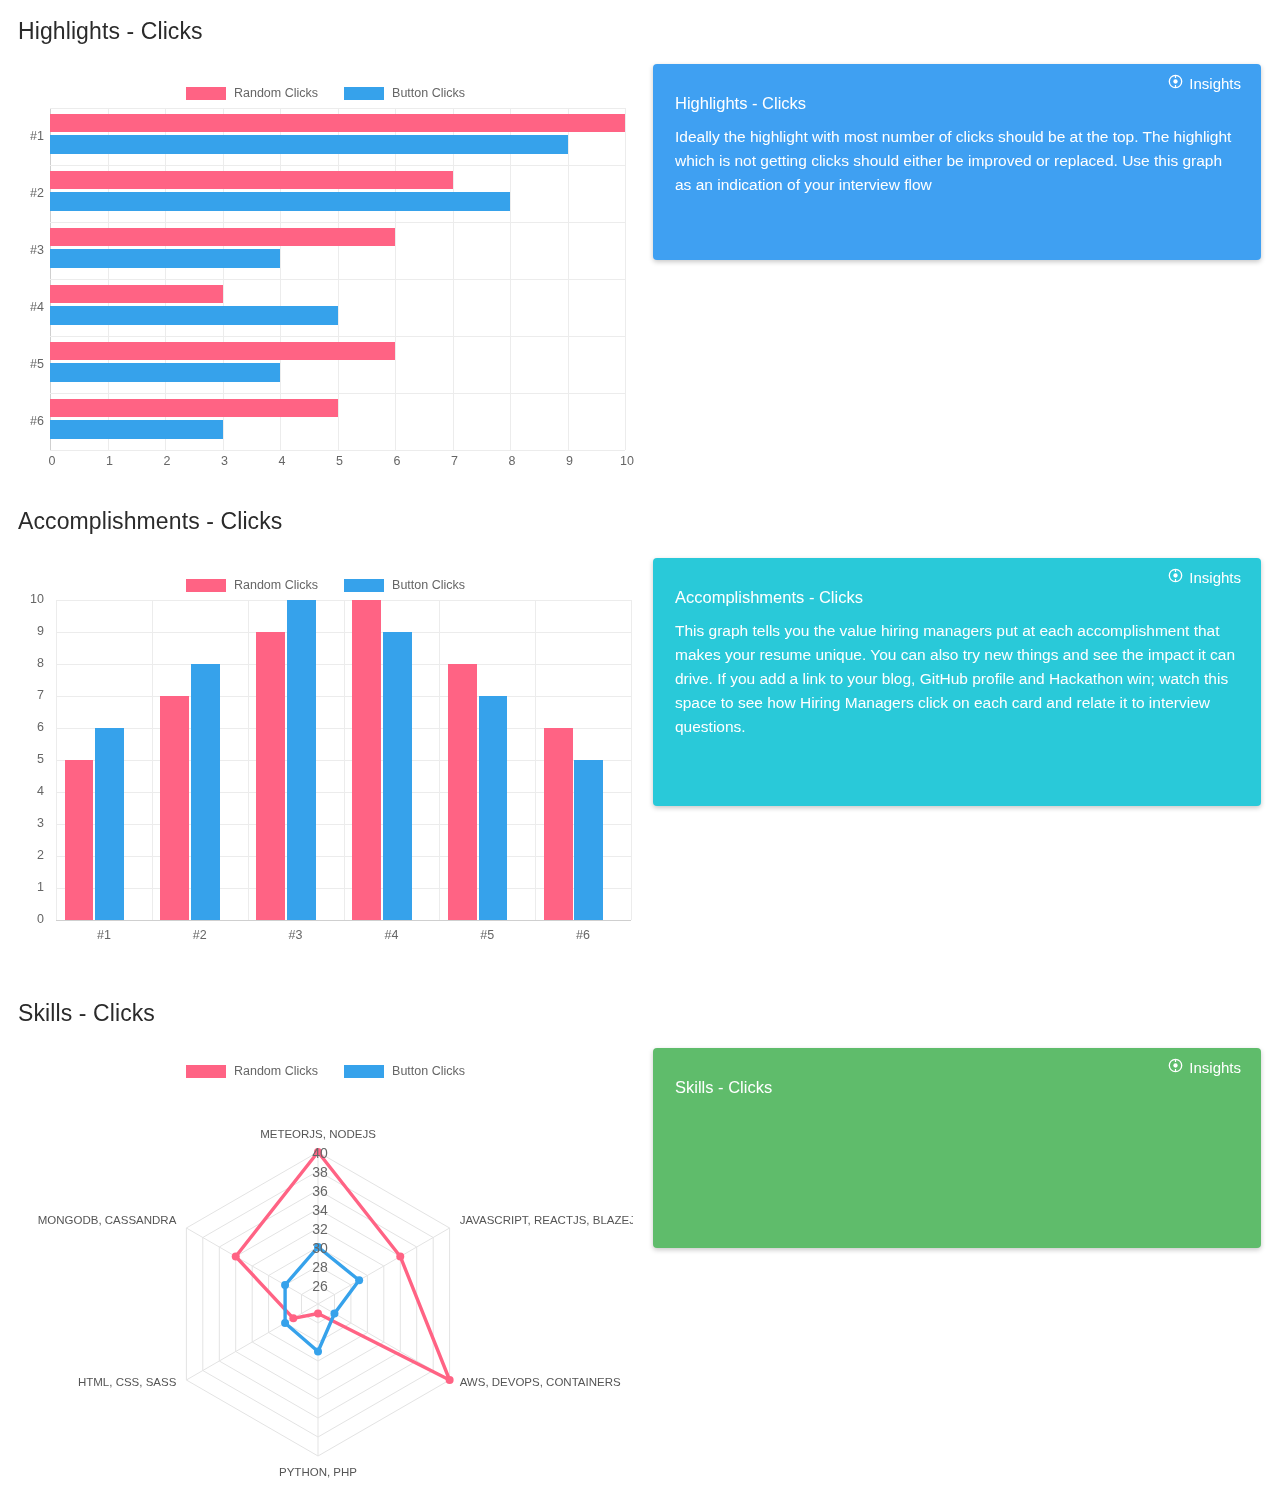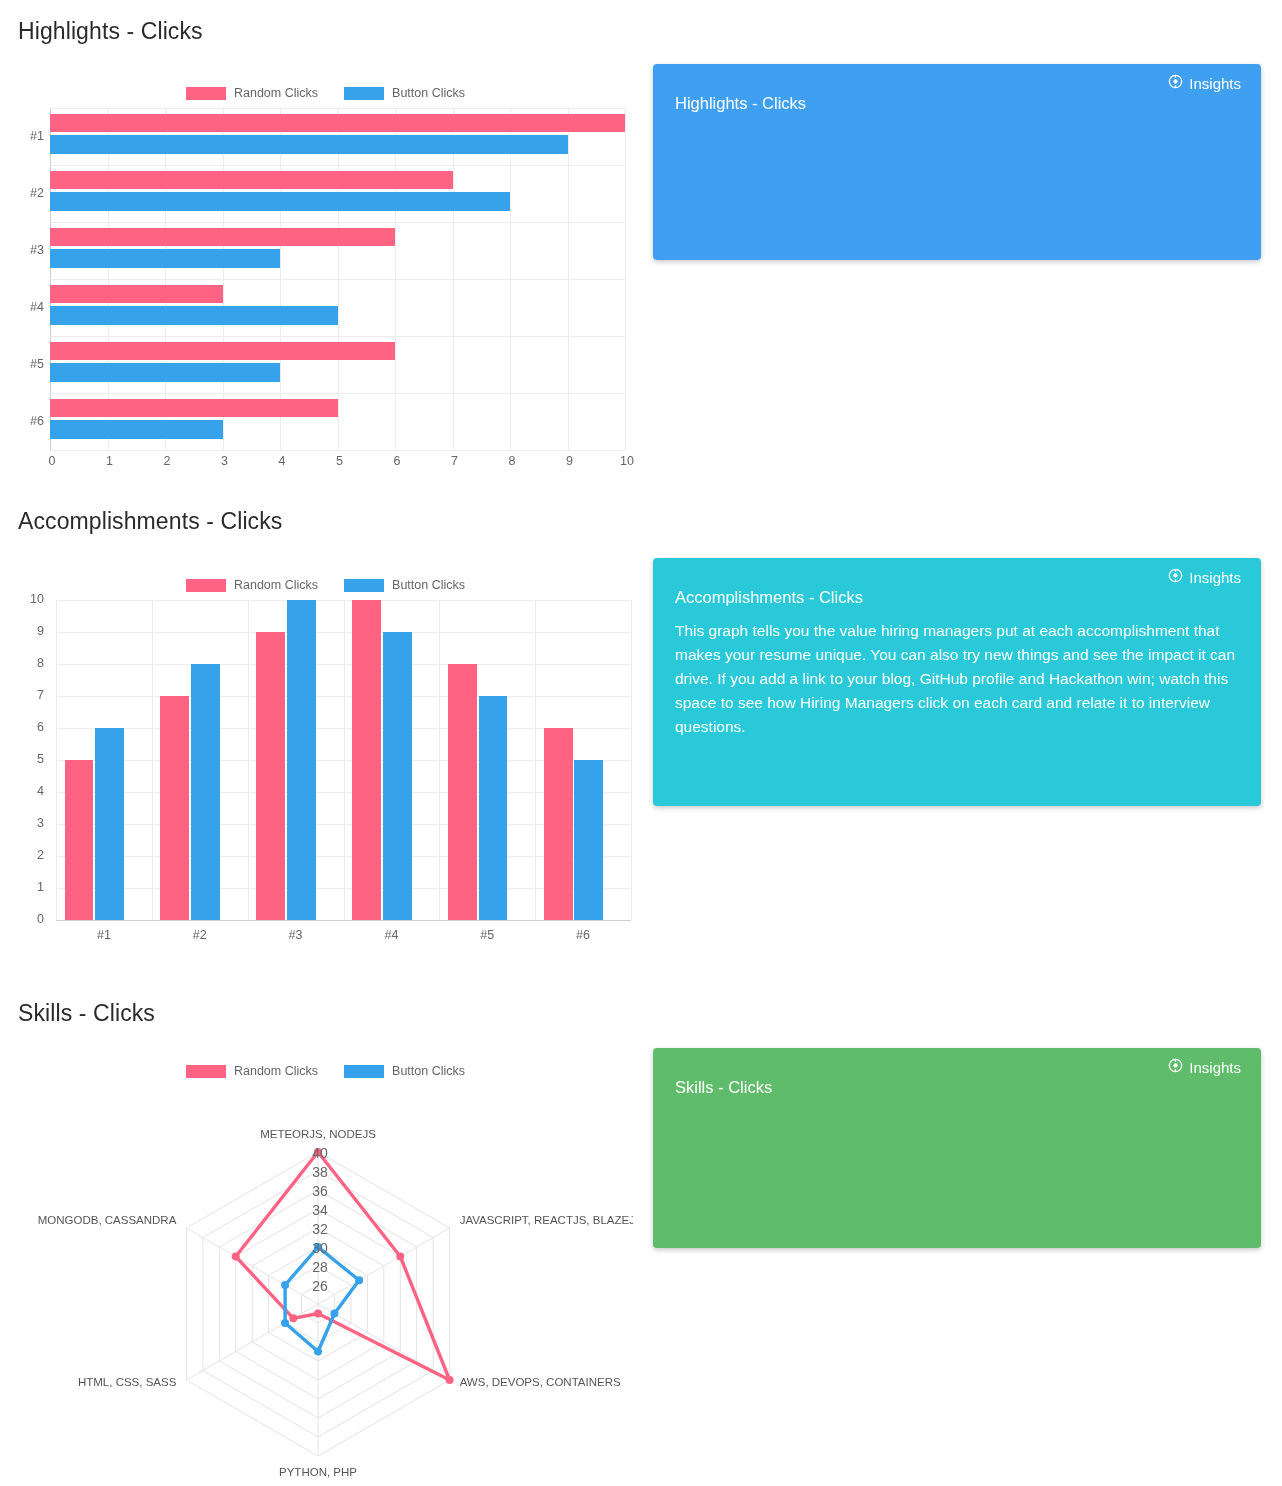--- a/index.html
+++ b/index.html
@@ -137,20 +137,21 @@
     <span class="target-icon">
       <svg width="15" height="15" viewBox="0 0 16 16">
         <circle cx="8" cy="8" r="6.6" fill="none" stroke="#fff" stroke-width="1.4"></circle>
         <circle cx="8" cy="8" r="2.3" fill="#fff"></circle>
         <path d="M8 1.4 L8 4.2 M8 11.8 L8 14.6" stroke="#fff" stroke-width="1.3"></path>
       </svg>
     </span>
     <span>Insights</span>
   </div>
   <div class="insight-title">Highlights - Clicks</div>
+  <div class="insight-body">Ideally the highlight with most number of clicks should be at the top. The highlight which is not getting clicks should either be improved or replaced. Use this graph as an indication of your interview flow</div>
 </div>
 
 <div class="section-title" style="position:absolute;left:18px;top:508px;">Accomplishments - Clicks</div>
 
 <div class="chart-box" style="left:18px;top:572px;width:615px;height:400px;">
   <div class="legend" style="position:absolute;left:0;top:6px;width:615px;">
     <span class="legend-item">
       <span class="legend-swatch" style="background:#FF6384;"></span>
       <span>Random Clicks</span>
     </span>

